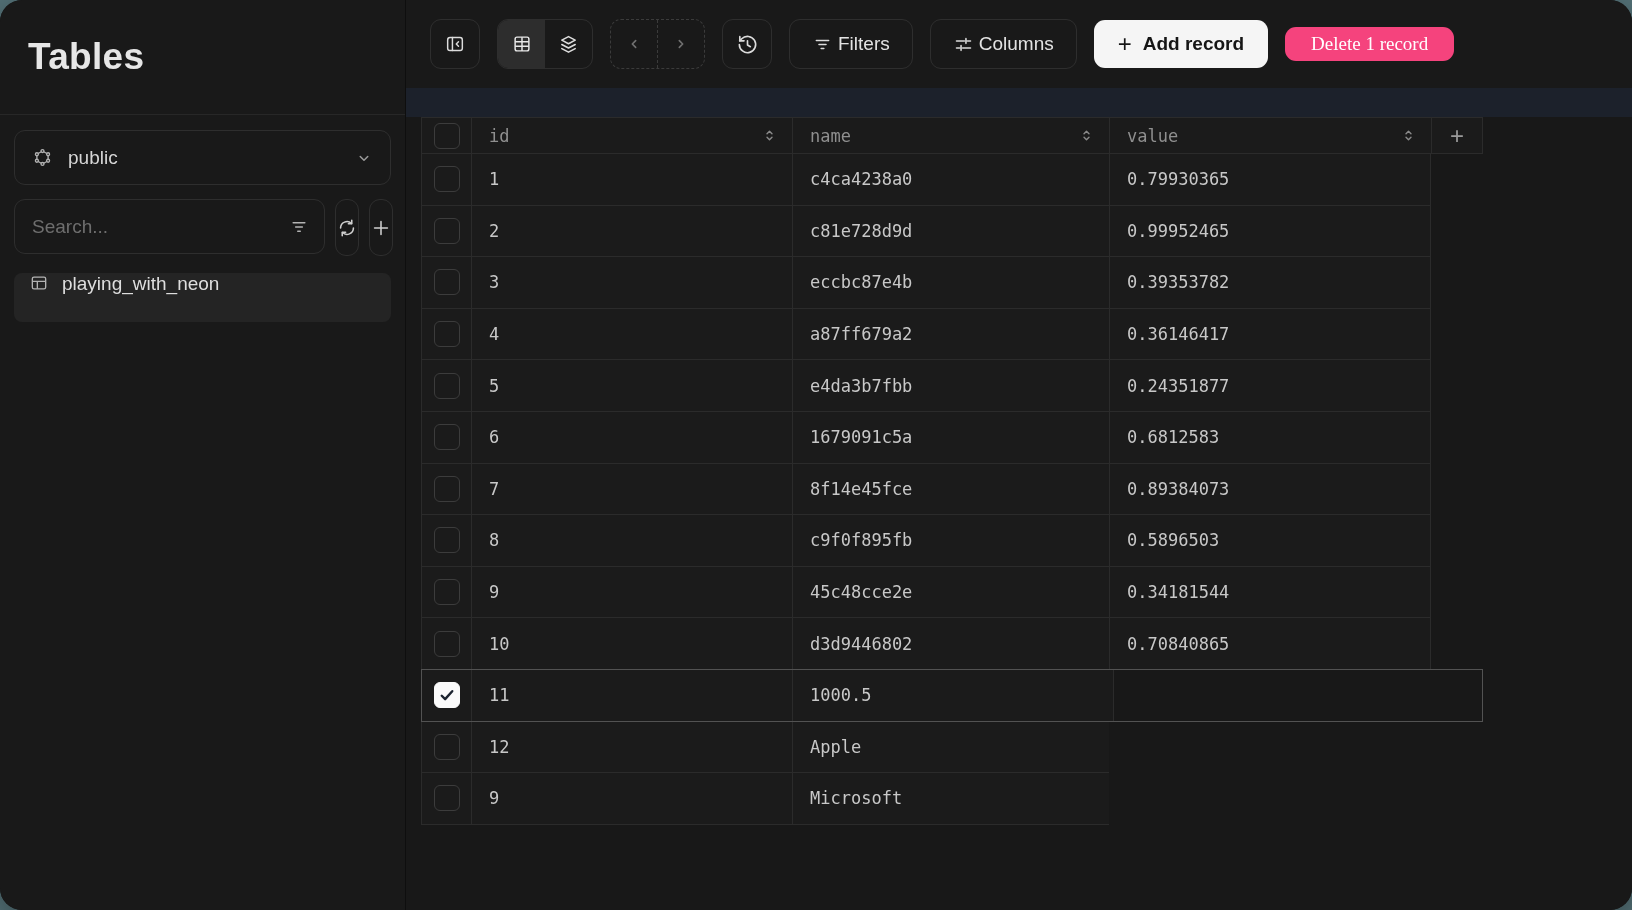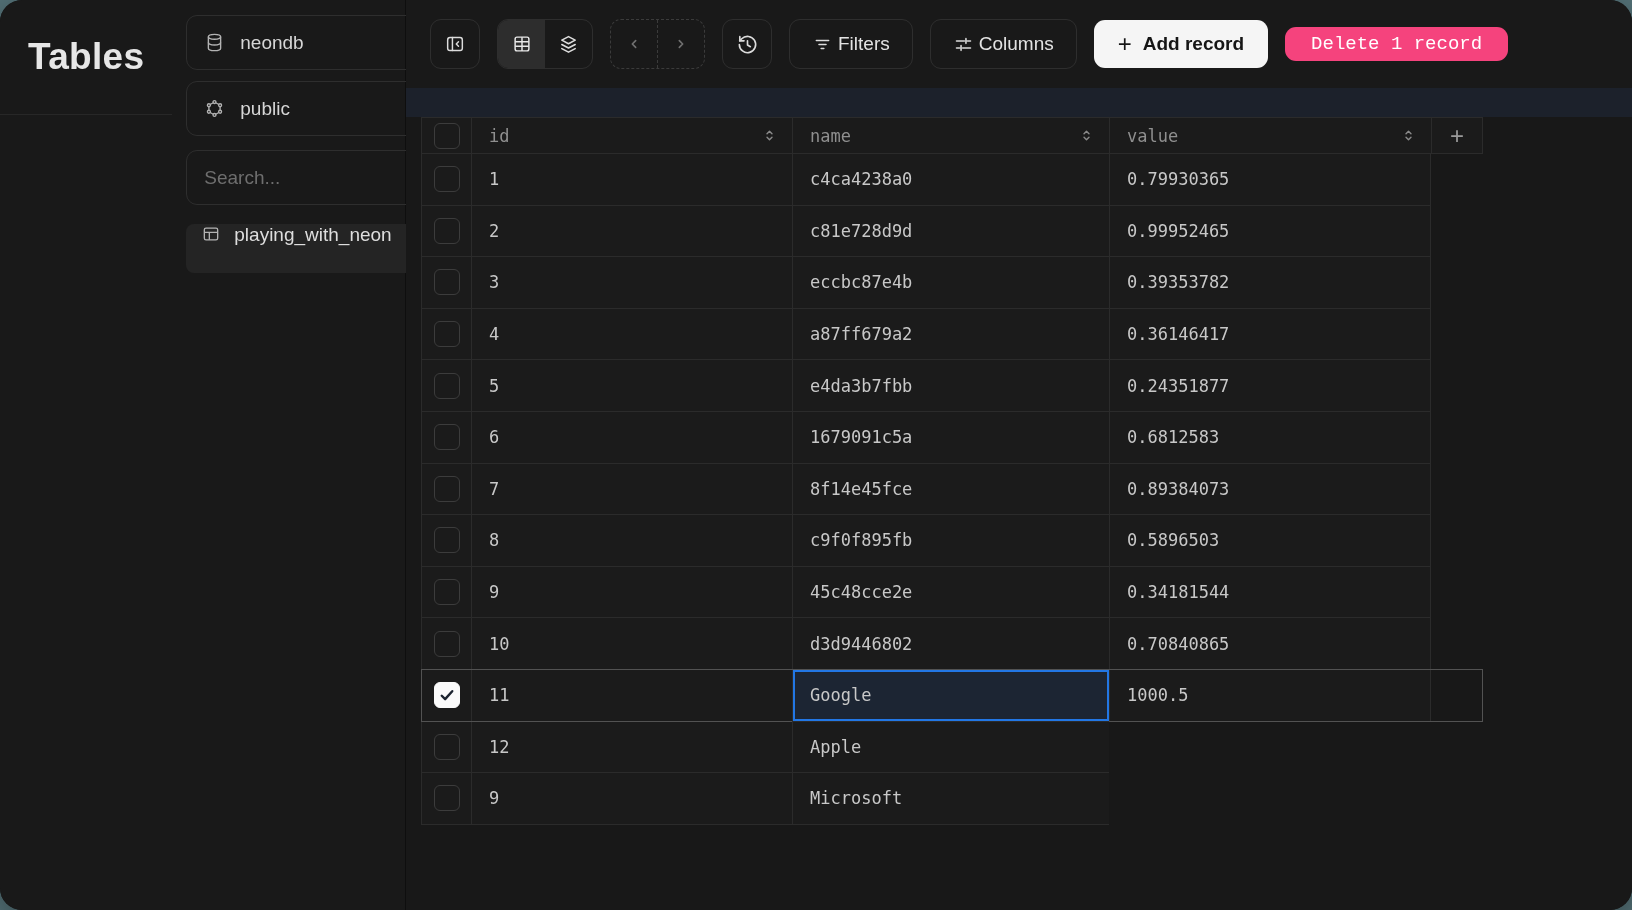--- a/index.html
+++ b/index.html
@@ -2,21 +2,21 @@
 <html style="--accent_blue: #2277e5; --danger_pink: #f5437d; --add_button_bg: #f5f5f5; --selection_bg: #1c2533; --strip_bg: #1c212b;"><head>
 <meta charset="utf-8">
 <style>
   html,body{margin:0;padding:0;width:1632px;height:910px;overflow:hidden;
     background:#557379;font-family:"Liberation Sans",sans-serif;}
   .app{position:absolute;inset:0;border-radius:22px;overflow:hidden;display:flex;
     background:#181818;box-shadow:0 10px 40px rgba(0,0,0,.45);}
 
   
   .sidebar{width:405px;min-width:405px;background:#191919;border-right:1px solid #0e0e0e;
-    display:flex;}
+    display:flex;flex-direction:column;}
   .sidebar-header{height:114px;border-bottom:1px solid #272727;display:flex;align-items:center;padding:0 28px;}
   .sidebar-title{font-size:37px;font-weight:700;color:#e6e6e6;letter-spacing:.3px;}
   .sidebar-body{padding:15px 14px;}
   .select-row{height:53px;border:1px solid #2e2e2e;border-radius:11px;display:flex;align-items:center;
     gap:15px;padding:0 17px;margin-bottom:11px;color:#d6d6d6;font-size:19px;cursor:pointer;}
   .select-row .chev{margin-left:auto;}
   .search-row{display:flex;gap:10px;margin-top:14px;}
   .search-box{flex:1;height:53px;border:1px solid #2e2e2e;border-radius:11px;display:flex;
     align-items:center;padding:0 15px;gap:10px;}
   .search-box input{flex:1;background:transparent;border:none;outline:none;color:#cfcfcf;
@@ -39,21 +39,21 @@
   .seg{width:47px;height:100%;display:flex;align-items:center;justify-content:center;cursor:pointer;}
   .seg.active{background:#2d2d2d;}
   .nav-group{height:48px;border:1px dashed #3b3b3b;border-radius:11px;display:flex;}
   .nav-cell{width:46px;display:flex;align-items:center;justify-content:center;cursor:pointer;}
   .nav-cell + .nav-cell{border-left:1px dashed #3b3b3b;}
   .btn-add{height:48px;border:none;border-radius:11px;background:var(--add_button_bg);color:#161616;
     font-size:19px;font-weight:600;display:flex;align-items:center;gap:11px;padding:0 24px;cursor:pointer;
     font-family:"Liberation Sans",sans-serif;}
   .btn-add .plus-glyph{font-size:24px;font-weight:400;line-height:1;}
   .btn-danger{height:34px;border:none;border-radius:11px;background:var(--danger_pink);color:#fff;
-    font-size:19px;font-weight:500;padding:0 26px;cursor:pointer;font-family:Liberation Mono, monospace;}
+    font-size:19px;font-weight:500;padding:0 26px;cursor:pointer;font-family:Liberation Serif, serif;}
   .strip{height:29px;background:var(--strip_bg);}
   .content{flex:1;position:relative;background:#181818;}
 
   
   .tbl{position:absolute;left:15px;top:0;border-top:1px solid #2b2b2b;
     font-family:"DejaVu Sans Mono","Liberation Mono",monospace;font-size:17px;}
   .trow{display:flex;position:relative;height:51.6px;}
   .hrow{height:36px;}
   .tcell{border-left:1px solid #2b2b2b;border-bottom:1px solid #2b2b2b;background:#1b1b1b;
     display:flex;align-items:center;box-sizing:border-box;}
@@ -80,35 +80,20 @@
 <body>
 
 <div class="app">
 
   <div class="sidebar">
     <div class="sidebar-header">
       <div class="sidebar-title">Tables</div>
     </div>
     <div class="sidebar-body">
 
-      <div class="select-row">
-        <span>
-          <svg width="21" height="21" viewBox="0 0 24 24" fill="none" stroke="#b3b3b3" stroke-width="1.6">
-            <ellipse cx="12" cy="5.5" rx="7" ry="2.8"></ellipse>
-            <path d="M5 5.5v6.5c0 1.55 3.13 2.8 7 2.8s7-1.25 7-2.8V5.5"></path>
-            <path d="M5 12v6.5c0 1.55 3.13 2.8 7 2.8s7-1.25 7-2.8V12"></path>
-          </svg>
-        </span>
-        <span>neondb</span>
-        <span class="chev">
-          <svg width="18" height="18" viewBox="0 0 24 24" fill="none" stroke="#9a9a9a" stroke-width="2" stroke-linecap="round" stroke-linejoin="round">
-              <path d="M7 10l5 5 5-5"></path>
-            </svg>
-        </span>
-      </div>
 
       <div class="select-row">
         <span>
           <svg width="21" height="21" viewBox="0 0 24 24" fill="none" stroke="#b3b3b3" stroke-width="1.5" stroke-linejoin="round">
             <path d="M12 4.6 18.4 8.3v7.4L12 19.4 5.6 15.7V8.3z"></path>
             <circle cx="12" cy="4.6" r="1.7" fill="#191919"></circle>
               <circle cx="18.4" cy="8.3" r="1.7" fill="#191919"></circle>
             <circle cx="18.4" cy="15.7" r="1.7" fill="#191919"></circle>
               <circle cx="12" cy="19.4" r="1.7" fill="#191919"></circle>
             <circle cx="5.6" cy="15.7" r="1.7" fill="#191919"></circle>
@@ -371,21 +356,20 @@
             </div>
             <div class="trow selected">
               <div class="tcell col-cb">
                 <div class="cb checked">
                   <svg width="18" height="18" viewBox="0 0 24 24" fill="none" stroke="#1c2430" stroke-width="3.2" stroke-linecap="round" stroke-linejoin="round">
                     <path d="M5 13l4.5 4.5L19 7"></path>
                   </svg>
                 </div>
               </div>
               <div class="tcell tdata col-id">11</div>
-              <div class="tcell tdata col-name cell-selected">Google</div>
               <div class="tcell tdata col-value">1000.5</div>
             </div>
             <div class="trow">
               <div class="tcell col-cb">
                 <div class="cb"></div>
               </div>
               <div class="tcell tdata col-id">12</div>
               <div class="tcell tdata col-name">Apple</div>
             </div>
             <div class="trow">

